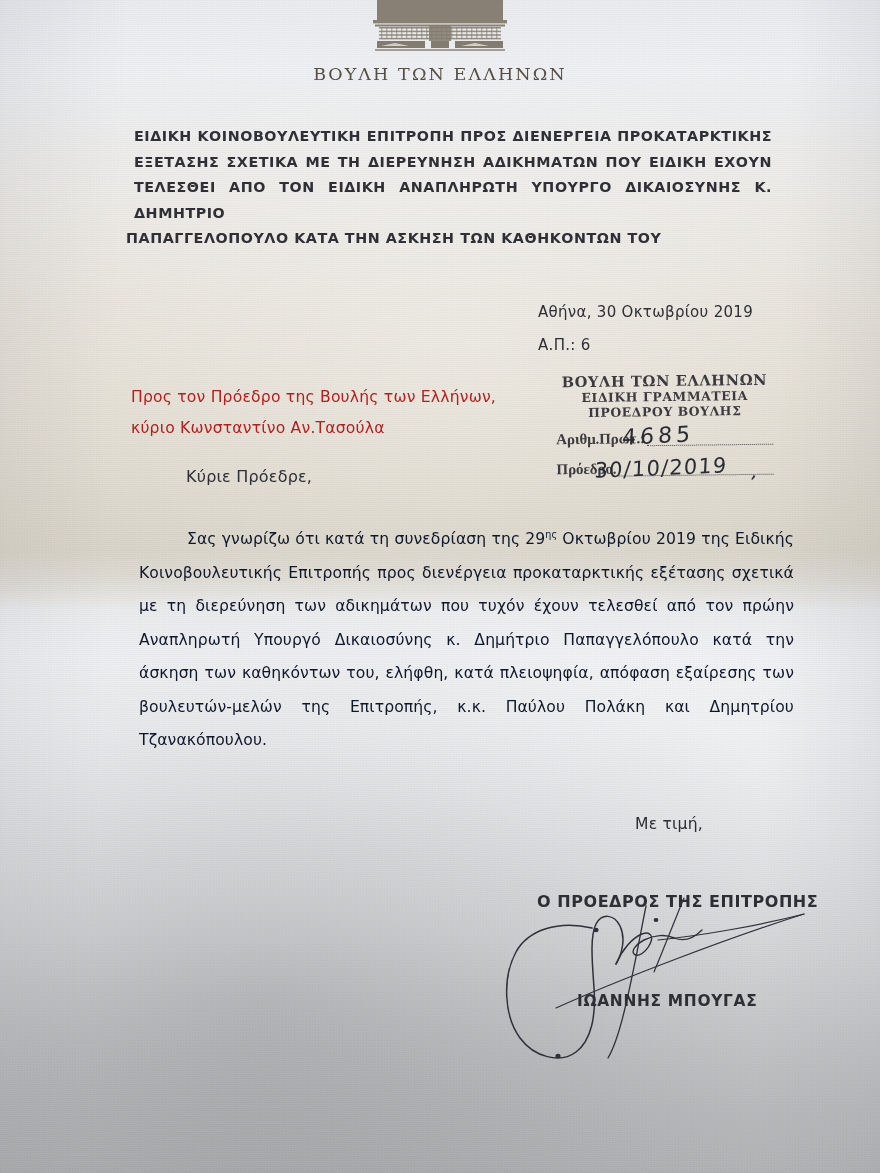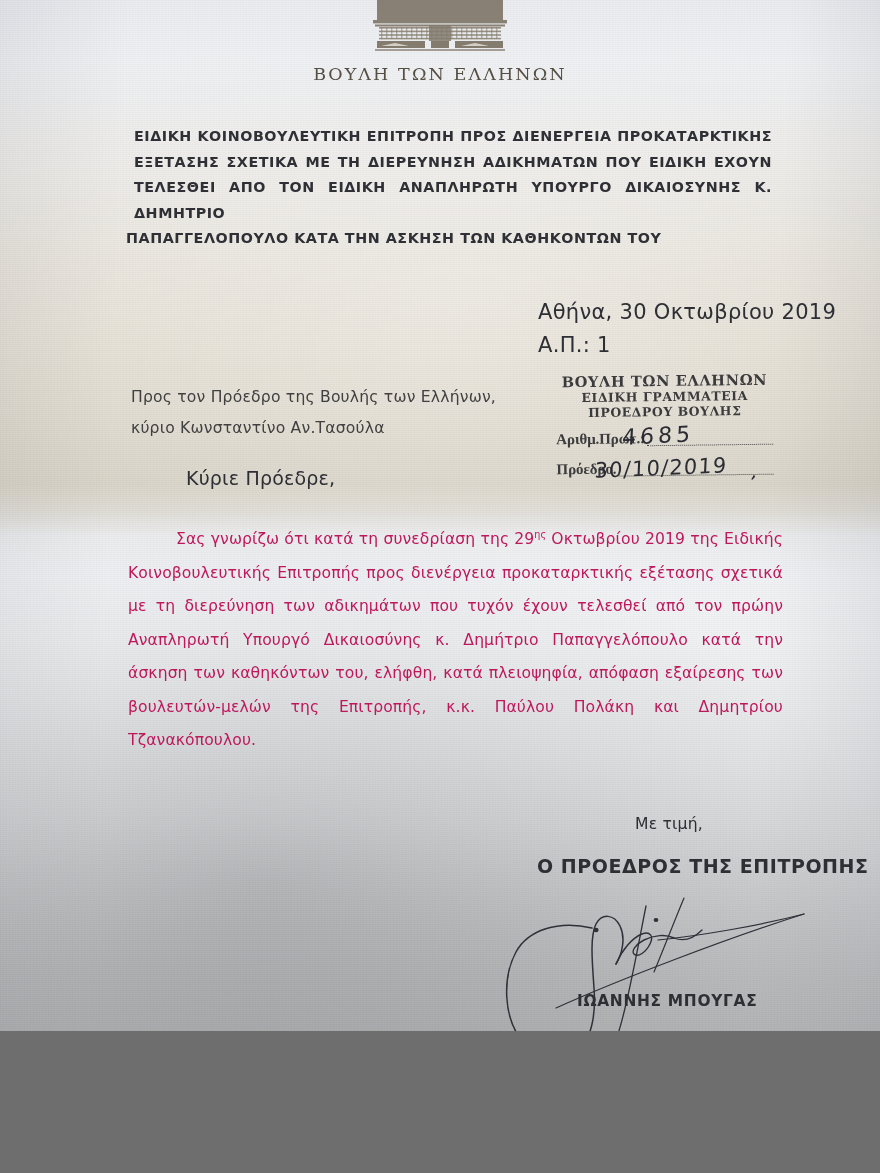--- a/index.html
+++ b/index.html
@@ -4,21 +4,21 @@
 <title>Document</title>
 <style>
   html, body {
     margin: 0;
     padding: 0;
     background: #6e6e6e;
   }
   #page {
     position: relative;
     width: 880px;
-    height: 1031px;
+    height: 1173px;
     overflow: hidden;
     font-family: "DejaVu Sans", sans-serif;
     color: #32323a;
     background: #d8d8da;
   }
 
   
   .paper-base {
     position: absolute;
     inset: 0;
@@ -100,41 +100,41 @@
     text-align: justify;
     text-align-last: justify;
     margin-left: 8px;
   }
 
   
   .date-block {
     position: absolute;
     left: 538px;
     top: 296px;
-    font-size: 21px;
+    font-size: 15px;
     line-height: 33px;
     letter-spacing: 0.3px;
     color: #2e2f35;
   }
 
   
   .addressee {
     position: absolute;
     left: 131px;
     top: 382px;
     font-size: 15.6px;
     line-height: 31px;
     letter-spacing: 0.2px;
-    color: #404040;
+    color: #b91c1c;
   }
   .salutation {
     position: absolute;
     left: 186px;
     top: 467px;
-    font-size: 19px;
+    font-size: 16px;
     letter-spacing: 0.2px;
     color: #2e2f35;
   }
 
   
   .stamp {
     position: absolute;
     left: 556px;
     top: 372px;
     width: 218px;
@@ -193,48 +193,48 @@
   }
   .hand-tick {
     left: 196px; bottom: -4px;
     font-size: 19px;
     transform: rotate(18deg);
   }
 
   
   .body-para {
     position: absolute;
-    left: 128px;
+    left: 139px;
     width: 655px;
     font-size: 15.6px;
     line-height: 33.5px;
     letter-spacing: 0.1px;
     text-align: justify;
-    color: #be185d;
+    color: #0f172a;
   }
   .body-para .ind { display: inline-block; width: 48px; }
   .p1 { top: 518px; }
   .p2 { top: 705px; }
   sup.ord { font-size: 9.6px; vertical-align: super; letter-spacing: 0; }
 
   
   .closing {
     position: absolute;
     left: 619px;
     top: 815px;
     font-size: 15.6px;
     letter-spacing: 0.2px;
     color: #2e2f35;
     margin-left: 16px;
   }
   .signer-title {
     position: absolute;
     left: 537px;
-    top: 855px;
-    font-size: 19px;
+    top: 892px;
+    font-size: 16px;
     letter-spacing: 0.55px;
     font-weight: 600;
     color: #2e2f35;
   }
   .signer-name {
     position: absolute;
     left: 577px;
     top: 992px;
     font-size: 15.4px;
     letter-spacing: 0.7px;
@@ -317,21 +317,21 @@
 
     <div class="heading">
       <span class="ln j">ΕΙΔΙΚΗ ΚΟΙΝΟΒΟΥΛΕΥΤΙΚΗ ΕΠΙΤΡΟΠΗ ΠΡΟΣ ΔΙΕΝΕΡΓΕΙΑ ΠΡΟΚΑΤΑΡΚΤΙΚΗΣ</span>
       <span class="ln j">ΕΞΕΤΑΣΗΣ ΣΧΕΤΙΚΑ ΜΕ ΤΗ ΔΙΕΡΕΥΝΗΣΗ ΑΔΙΚΗΜΑΤΩΝ ΠΟΥ ΕΙΔΙΚΗ ΕΧΟΥΝ</span>
       <span class="ln j">ΤΕΛΕΣΘΕΙ ΑΠΟ ΤΟΝ ΕΙΔΙΚΗ ΑΝΑΠΛΗΡΩΤΗ ΥΠΟΥΡΓΟ ΔΙΚΑΙΟΣΥΝΗΣ Κ. ΔΗΜΗΤΡΙΟ</span>
       <span class="ln">ΠΑΠΑΓΓΕΛΟΠΟΥΛΟ ΚΑΤΑ ΤΗΝ ΑΣΚΗΣΗ ΤΩΝ ΚΑΘΗΚΟΝΤΩΝ ΤΟΥ</span>
     </div>
 
     <div class="date-block">
       <div>Αθήνα,  30 Οκτωβρίου 2019</div>
-      <div>Α.Π.: 1</div>
+      <div>Α.Π.: 6</div>
     </div>
 
     <div class="addressee">
       <div>Προς τον Πρόεδρο της Βουλής των Ελλήνων,</div>
       <div>κύριο Κωνσταντίνο Αν.Τασούλα</div>
     </div>
     <div class="salutation">Κύριε Πρόεδρε,</div>
 
     <div class="stamp">
       <div class="stamp-l1">ΒΟΥΛΗ ΤΩΝ ΕΛΛΗΝΩΝ</div>

